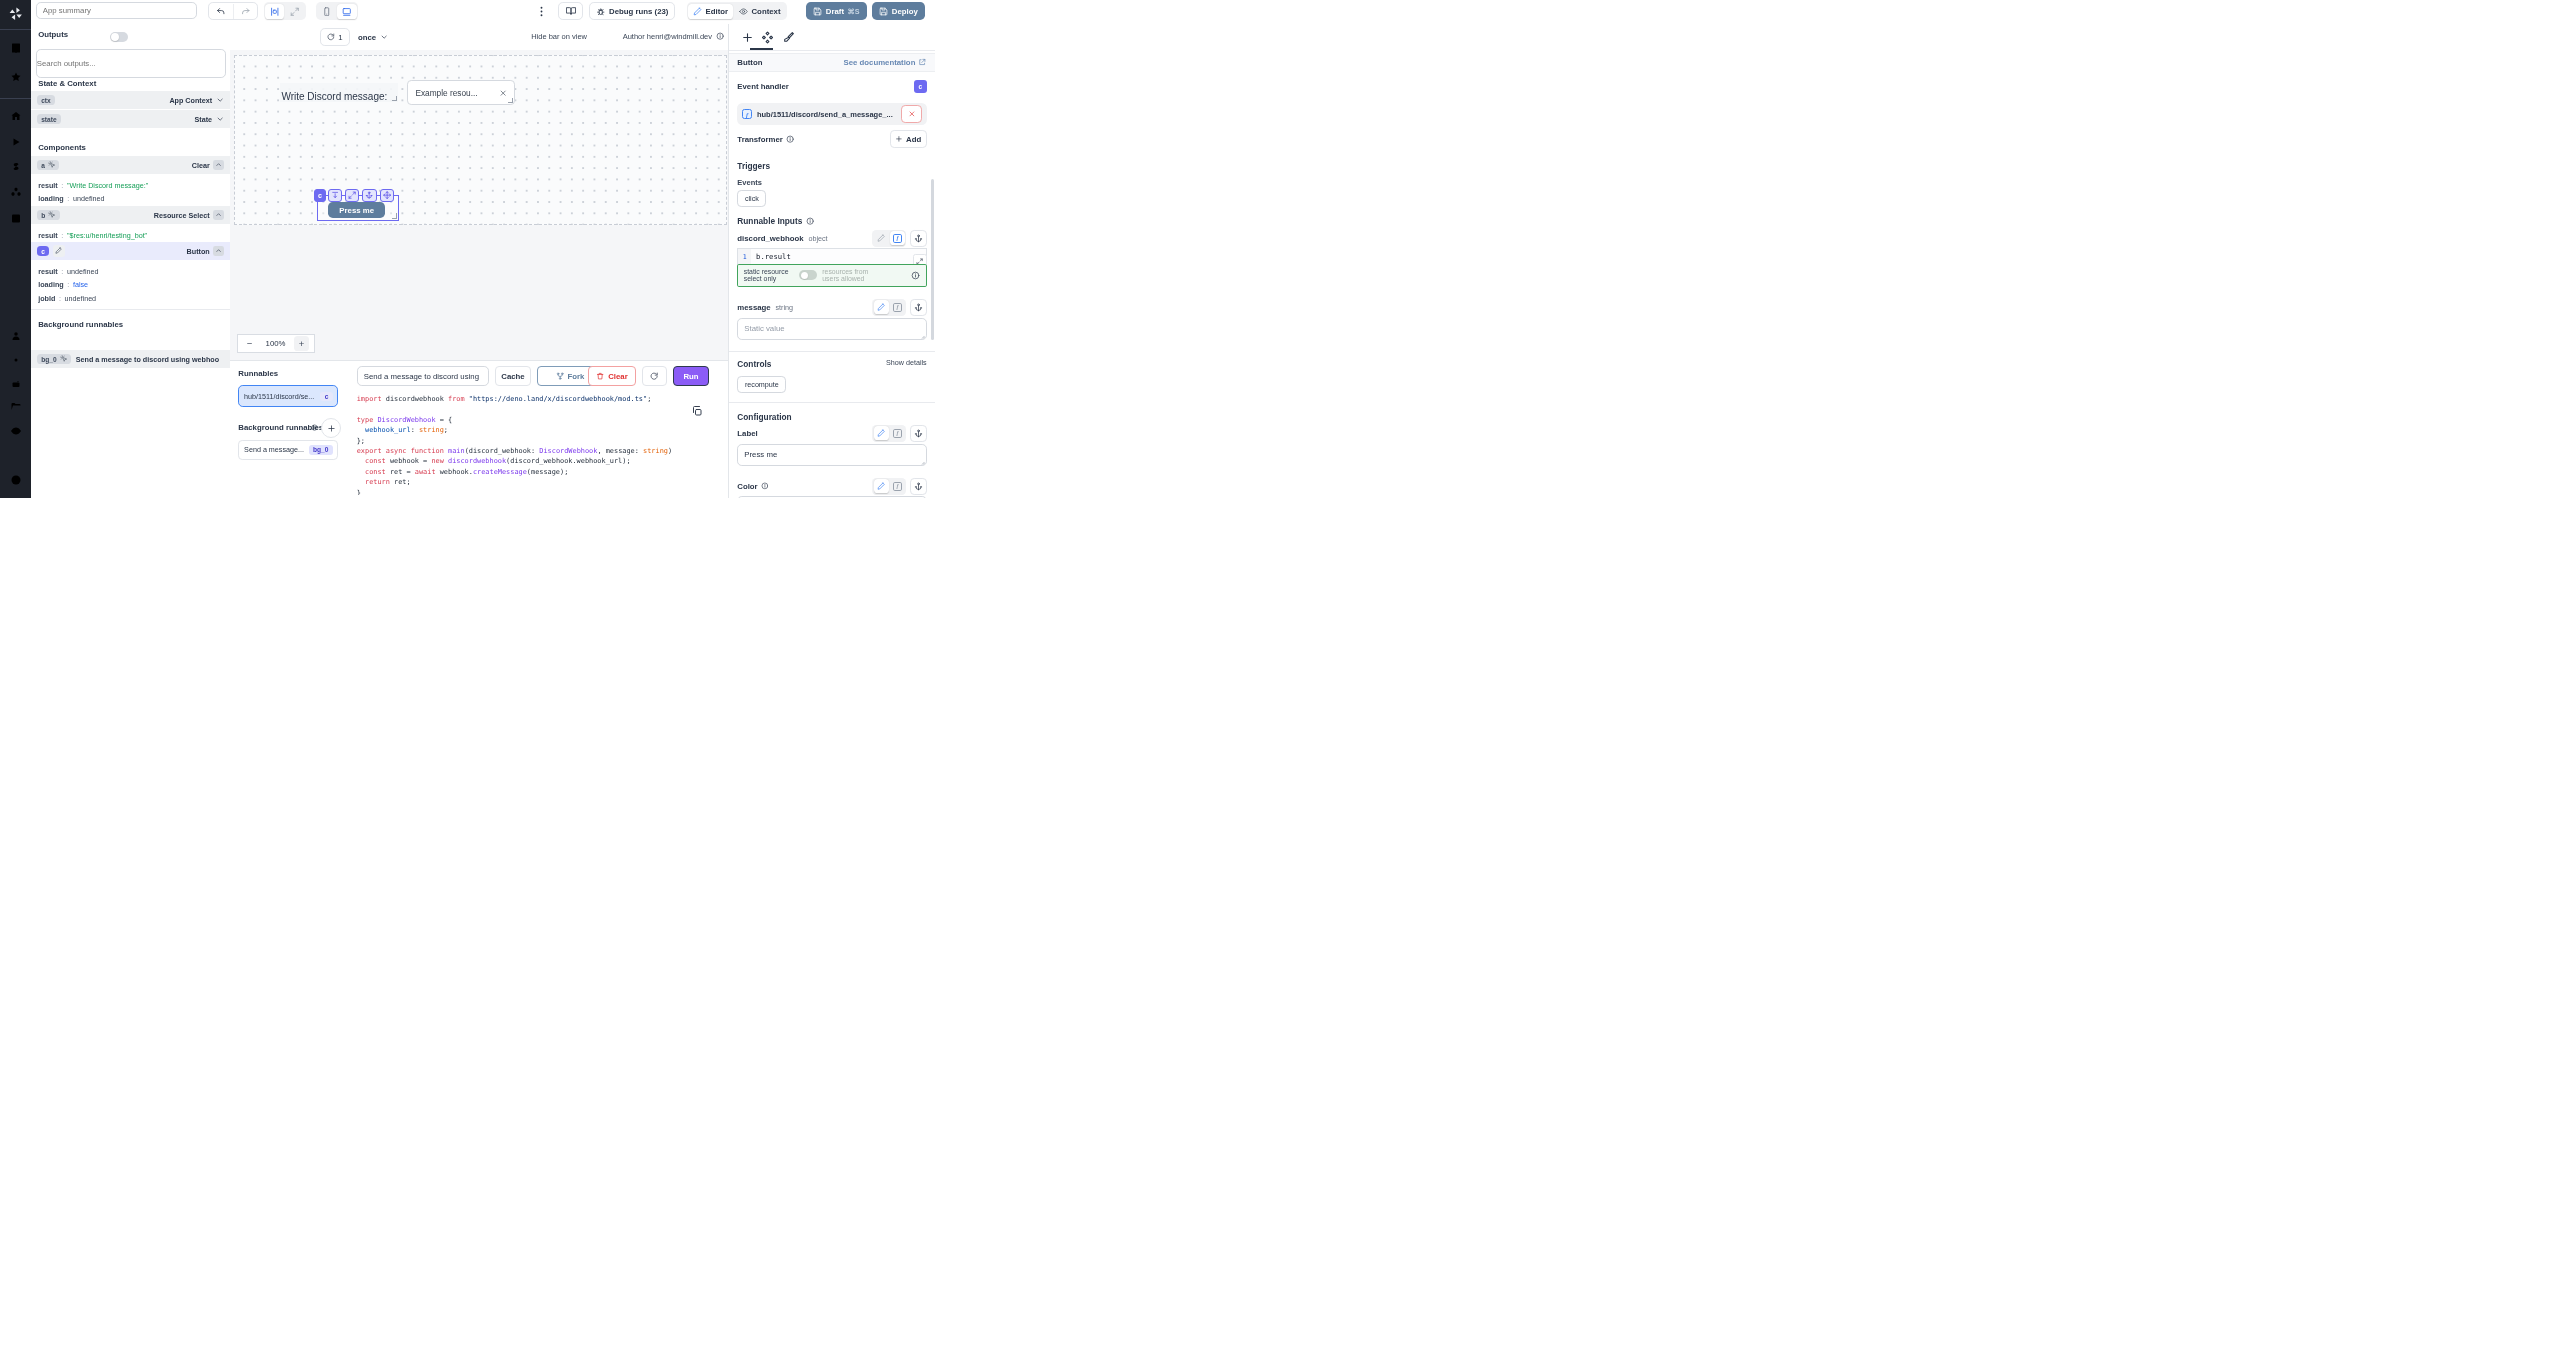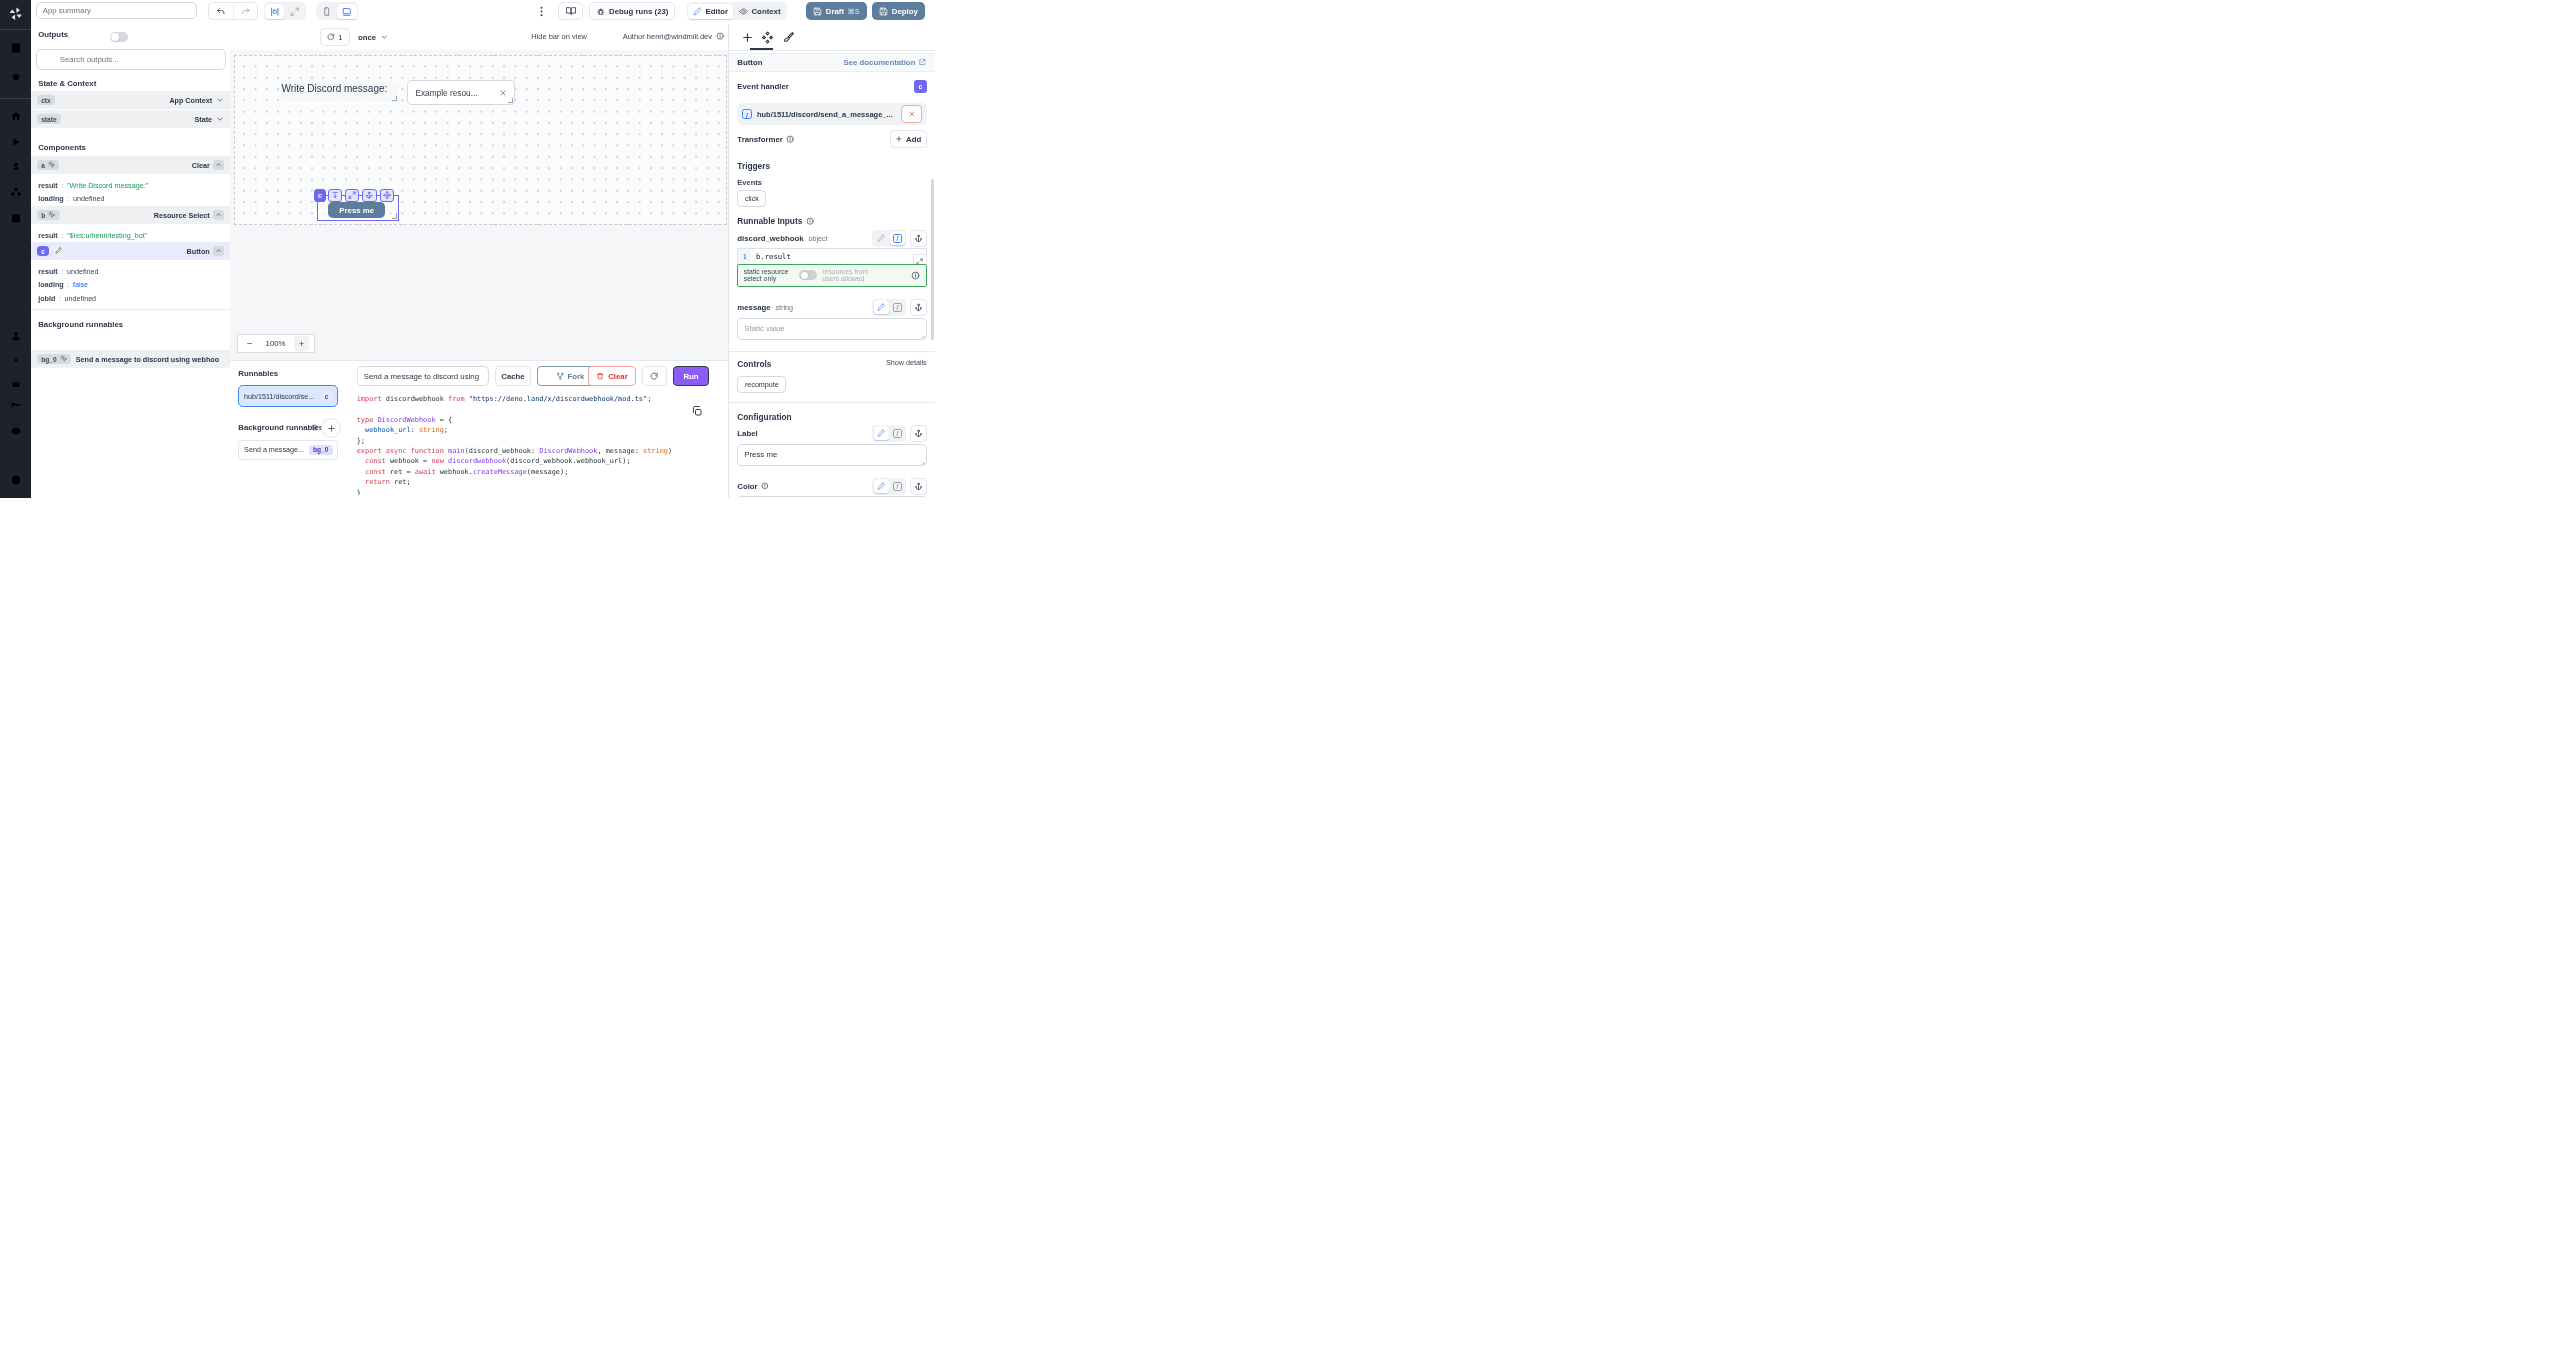--- a/index.html
+++ b/index.html
@@ -17,21 +17,21 @@
   .btn-group{display:flex;align-items:center;border:0.6px solid #e2e5ea;border-radius:4.8px;background:#fff;height:18px;box-sizing:border-box;overflow:hidden;}
   .ghost-group{display:flex;align-items:center;background:#f1f2f4;border-radius:4.8px;height:18px;padding:1.2px;box-sizing:border-box;gap:1.2px;}
   .chip{display:flex;align-items:center;justify-content:center;border-radius:3.6px;height:15.5px;padding:0 4.8px;color:#3f4a5c;}
   .chip.on{background:#fff;box-shadow:0 0.6px 1.2px rgba(0,0,0,.15);color:#2563eb;}
   .tb-btn{display:flex;align-items:center;gap:3.6px;border:0.6px solid #e2e5ea;border-radius:4.8px;background:#fff;height:18px;padding:0 6px;font-size:7.8px;font-weight:600;color:#2b3648;box-sizing:border-box;}
   .slate-btn{display:flex;align-items:center;gap:3.6px;border-radius:4.8px;background:#5e7d9d;height:18px;padding:0 7.2px;font-size:7.8px;font-weight:700;color:#fff;box-sizing:border-box;}
   .slate-btn .kbd{color:#c3d2e0;font-weight:600;font-size:7.2px;}
   
   #outputs{left:31px;top:24px;width:199px;bottom:0;background:#fff;border-right:0.6px solid #e3e6ea;}
   .sec-title{font-size:7.8px;font-weight:700;color:#2b3648;}
-  .search{left:4.8px;top:25px;width:190px;height:21px;border:0.6px solid #d5d9df;border-radius:4.8px;padding:0 23px;font-size:7.8px;box-sizing:border-box;outline:none;color:#39424f;}
+  .search{left:4.8px;top:25px;width:190px;height:29px;border:0.6px solid #d5d9df;border-radius:4.8px;padding:0 0;font-size:7.8px;box-sizing:border-box;outline:none;color:#39424f;}
   .orow{left:0;right:0;height:19px;background:#eef0f2;display:flex;align-items:center;padding:0 6px;box-sizing:border-box;border-bottom:0.6px solid #fff;}
   .orow.sel{background:#e9ebfc;}
   .badge{background:#d7dbe1;color:#3f4a5c;font-size:6.6px;font-weight:700;border-radius:3.6px;padding:1.8px 4.2px;display:inline-flex;align-items:center;gap:3px;}
   .badge .hic{width:7.2px;height:7.2px;color:#4b5563;}
   .badge.ind{background:#6d6af1;color:#fff;}
   .pencil-chip{background:#eef0f2;border-radius:3px;width:12px;height:12px;display:inline-flex;align-items:center;justify-content:center;color:#3f4a5c;margin-left:3.6px;}
   .orow .rtype{margin-left:auto;font-size:7.2px;font-weight:700;color:#2b3648;display:flex;align-items:center;gap:3.6px;}
   .chev-box{width:10.7px;height:10.7px;border-radius:2.4px;background:#d7dbe1;display:inline-flex;align-items:center;justify-content:center;color:#2b3648;}
   .kvblock{left:0;right:0;background:#fff;border-bottom:0.6px solid #e8eaee;padding:3.6px 7.2px;box-sizing:border-box;}
   .kv{font-size:7.2px;line-height:13.7px;color:#3b4657;white-space:nowrap;overflow:hidden;}
@@ -44,21 +44,21 @@
   
   #center{left:230px;top:24px;width:500px;bottom:0;background:#fff;}
   #canvashdr{left:0;top:0;right:0;height:26px;border-bottom:0.6px solid #e8eaee;background:#fff;}
   .refresh-box{left:90px;top:4.2px;width:30px;height:18px;border:0.6px solid #e2e5ea;border-radius:4.8px;display:flex;align-items:center;justify-content:center;gap:3px;font-size:7.8px;color:#2b3648;box-sizing:border-box;}
   .once{left:128px;top:4.2px;height:18px;display:flex;align-items:center;gap:3.6px;font-size:7.8px;font-weight:600;color:#2b3648;}
   .toggle{width:18px;height:10px;border-radius:5.4px;background:#d6dae0;position:relative;display:inline-block;}
   .toggle .knob{position:absolute;left:1.2px;top:1.2px;width:7.8px;height:7.8px;border-radius:50%;background:#fff;box-shadow:0 0.6px 1.2px rgba(0,0,0,.2);}
   #canvas{left:0;top:26px;right:0;height:310px;background:#f5f6f8;overflow:hidden;}
   #frame{left:4.2px;top:4.8px;width:491px;height:168px;border:0.6px dashed #c8cdd5;background:#fafbfc;background-image:radial-gradient(#ccd1d8 0.7px,transparent 0.7px);background-size:11.3px 11.3px;background-position:3.6px 4.8px;}
   .rz{position:absolute;right:1.2px;bottom:1.2px;width:4.2px;height:4.2px;border-right:1.2px solid #9aa2ad;border-bottom:1.2px solid #9aa2ad;}
-  .cmp-text{left:45px;top:27px;width:117px;height:19.7px;background:rgba(244,246,248,.9);display:flex;align-items:flex-start;font-size:10px;color:#2b3648;padding-left:1.2px;}
+  .cmp-text{left:45px;top:27px;width:117px;height:19.7px;background:rgba(244,246,248,.9);display:flex;align-items:flex-end;font-size:10px;color:#2b3648;padding-left:1.2px;}
   .cmp-select{left:172px;top:24.4px;width:108px;height:25px;background:#fff;border:0.6px solid #d5d9df;border-radius:4.2px;display:flex;align-items:center;padding:0 7.2px;box-sizing:border-box;font-size:8.3px;color:#39424f;}
   .cmp-select .x{margin-left:auto;color:#4b5563;width:8.3px;height:8.3px;}
   .selbox{left:82px;top:139px;width:82px;height:26px;border:1.2px solid #6d6af1;background:rgba(255,255,255,.4);box-sizing:border-box;}
   .selbar{position:absolute;left:-4.2px;top:-7.2px;display:flex;align-items:center;}
   .selbar .sb{width:14.3px;height:13.7px;border:0.9px solid #6d6af1;background:#e3e5fd;color:#4f46e5;border-radius:3px;display:flex;align-items:center;justify-content:center;margin-right:3px;box-sizing:border-box;}
   .selbar .sb.solid{background:#6d6af1;color:#fff;font-size:7.2px;font-weight:700;width:12px;margin-right:1.8px;}
   .pressme{position:absolute;left:10px;top:6px;width:57px;height:16.7px;background:#5e7d9d;border-radius:4.8px;color:#fff;font-size:7.8px;font-weight:600;display:flex;align-items:center;justify-content:center;}
   .zoomctl{left:6.6px;top:284px;width:78px;height:19px;background:#fff;border:0.6px solid #d9dde3;display:flex;align-items:center;justify-content:space-between;padding:0 4.8px;box-sizing:border-box;}
   .zoomctl .zbtn{width:14.3px;height:14.3px;display:flex;align-items:center;justify-content:center;color:#3f4a5c;border-radius:3.6px;}
   .zoomctl .zbtn.plus{background:#f1f2f4;}

